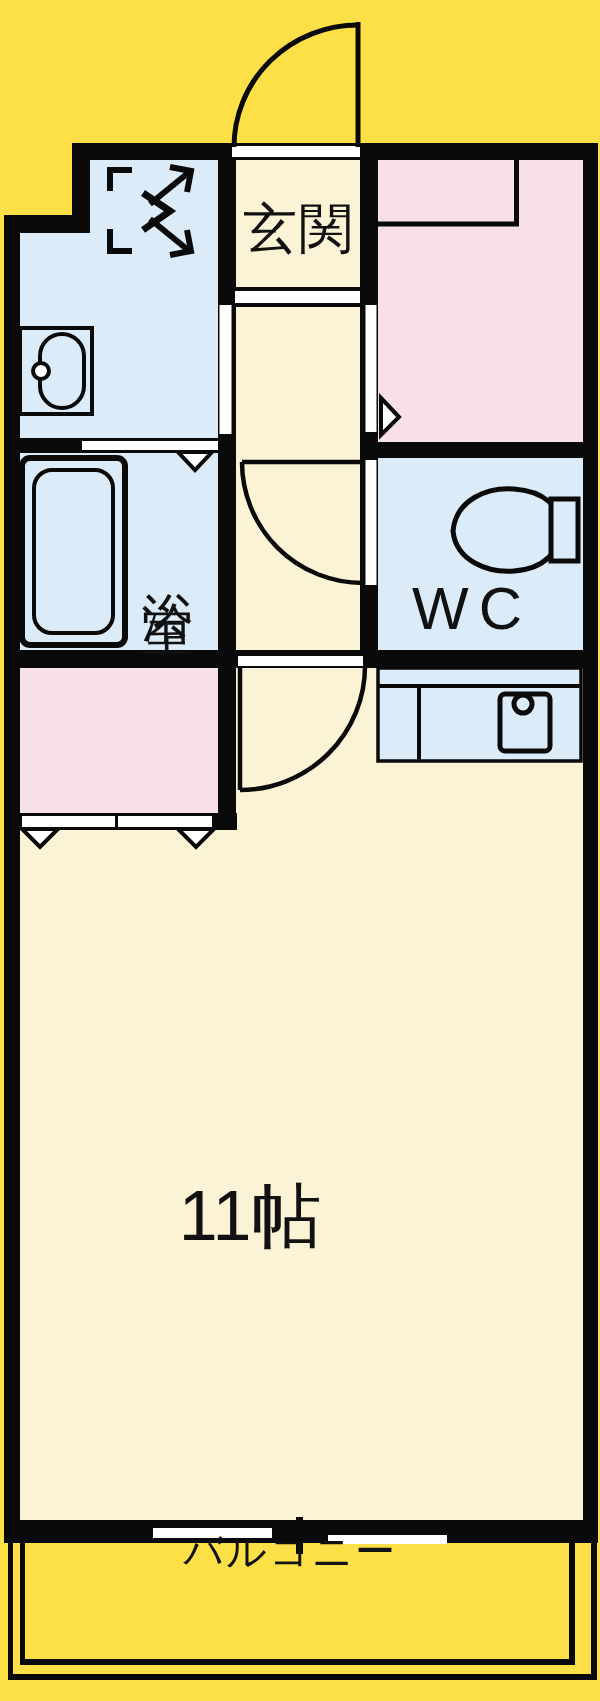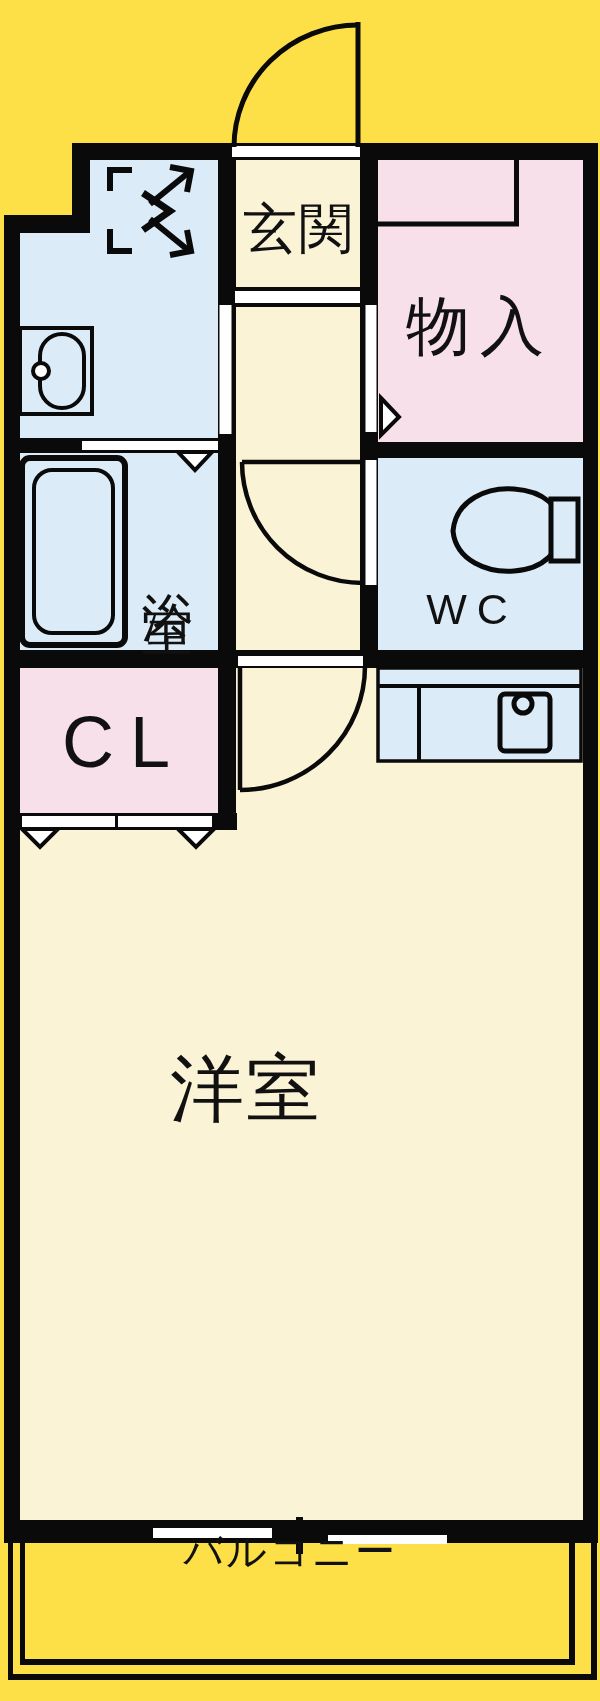--- a/index.html
+++ b/index.html
@@ -129,26 +129,24 @@
   <g stroke="#0a0a0a" stroke-width="5" fill="none">
     <path d="M378,224 H519"></path>
     <path d="M516.5,160 V224"></path>
   </g>
 
 </svg>
 
 <div class="lbl" style="left:299px;top:228px;font-size:54px;letter-spacing:2px;">玄関</div>
 
 
-<div class="lbl" style="left:480px;top:326px;font-size:64px;letter-spacing:10px;">物入</div>
 
 <div class="lbl vert" style="left:168px;top:561px;font-size:52px;letter-spacing:10px;">浴室</div>
 
-<div class="lbl" style="left:472px;top:609px;font-size:43px;letter-spacing:10px;">WC</div>
+<div class="lbl" style="left:472px;top:609px;font-size:60px;letter-spacing:10px;">WC</div>
 
-<div class="lbl" style="left:124px;top:742px;font-size:72px;letter-spacing:16px;">CL</div>
 
-<div class="lbl" style="left:246px;top:1089px;font-size:74px;letter-spacing:2px;">洋室</div>
 
+<div class="lbl" style="left:250px;top:1216px;font-size:70px;">11帖</div>
 
 <div class="lbl" style="left:290px;top:1551px;font-size:40px;letter-spacing:2px;">バルコニー</div>
 
 </div>
 
 </body></html>

